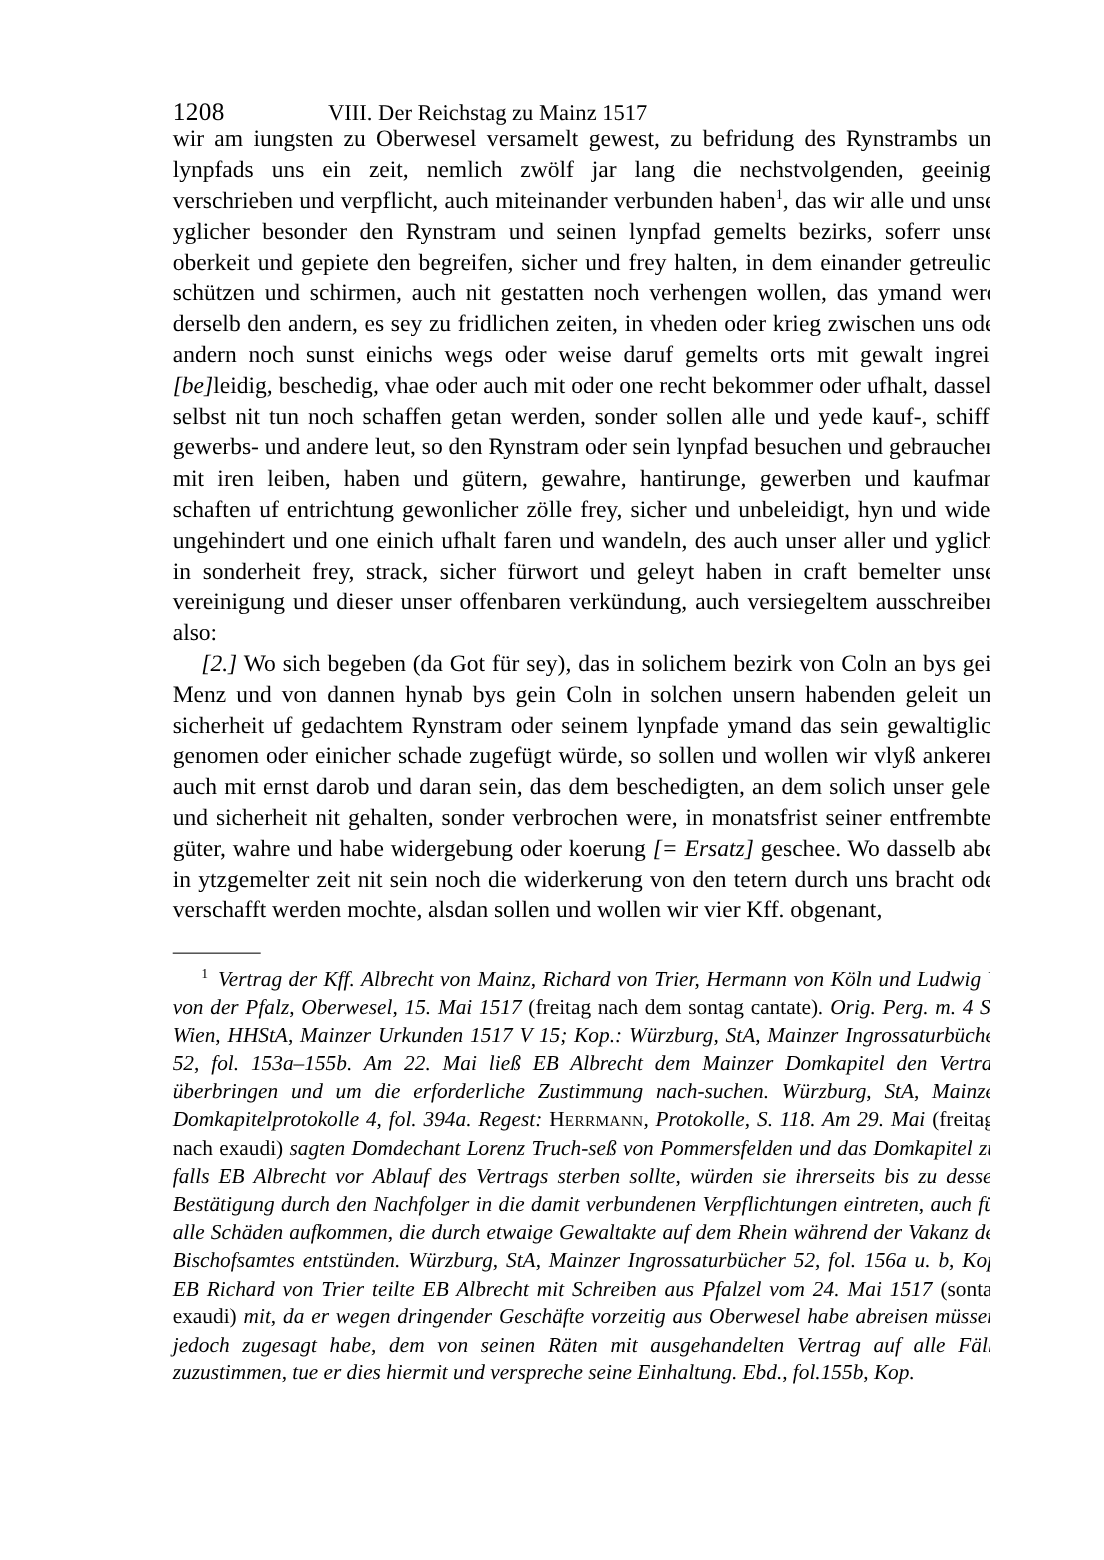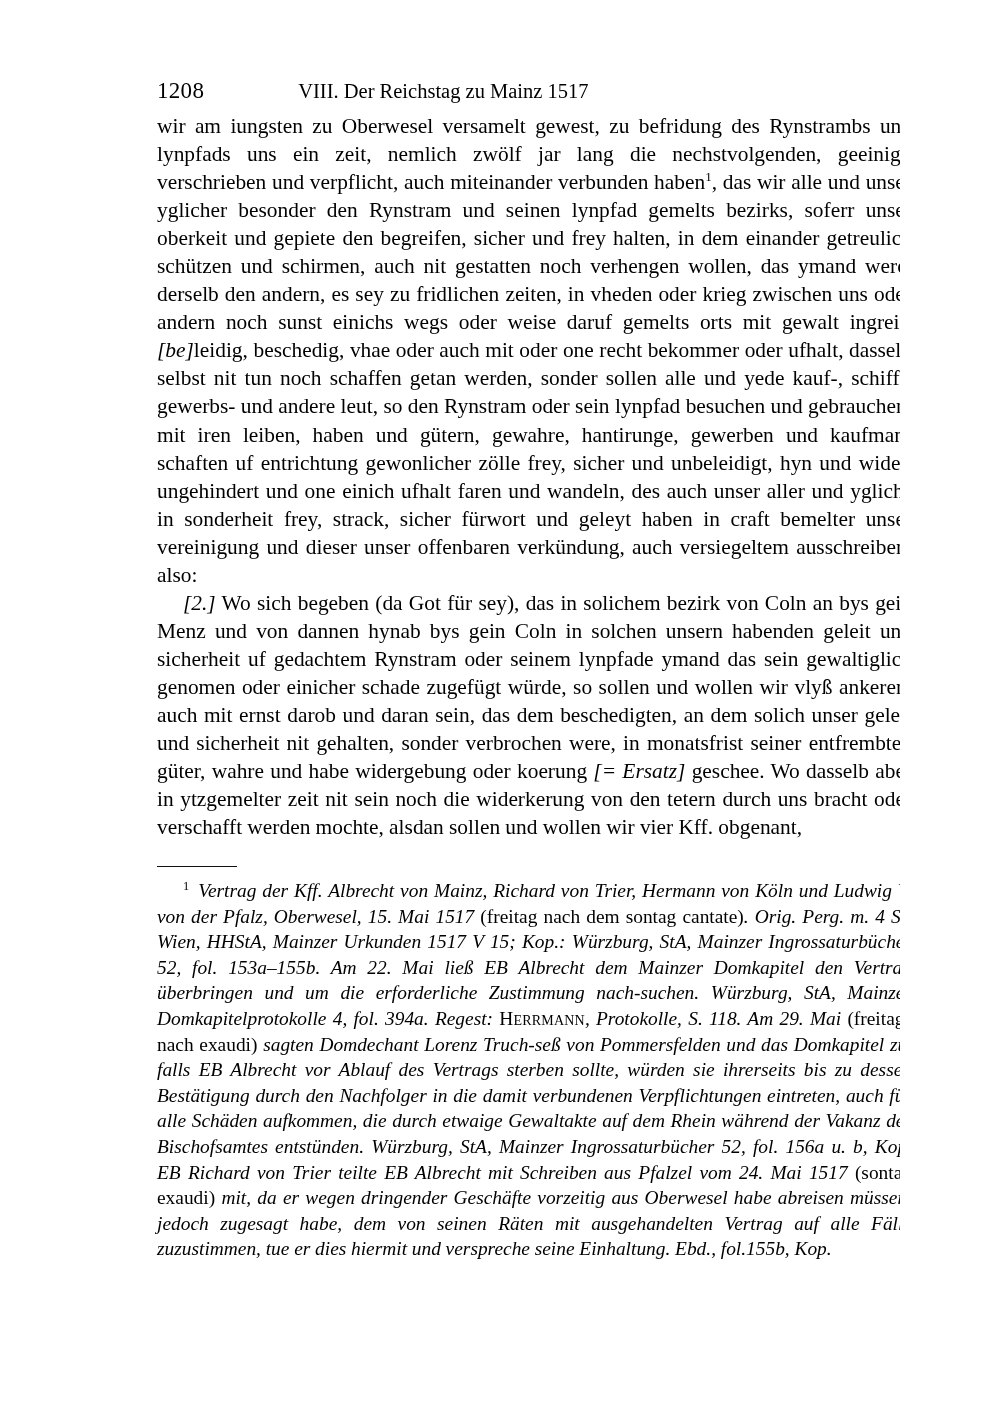--- a/index.html
+++ b/index.html
@@ -38,20 +38,21 @@
     font-size: 23px;
     line-height: 26px;
     letter-spacing: 0.3px;
     white-space: nowrap;
   }
   .head-title {
     font-size: 20.5px;
     line-height: 26px;
     white-space: nowrap;
     margin-left: 94px;
+    margin-top: 12px;
   }
 
   
   .body-block {
     position: absolute;
     top: 112px;
     left: 157px;
     width: 755px;
   }
   .para {

